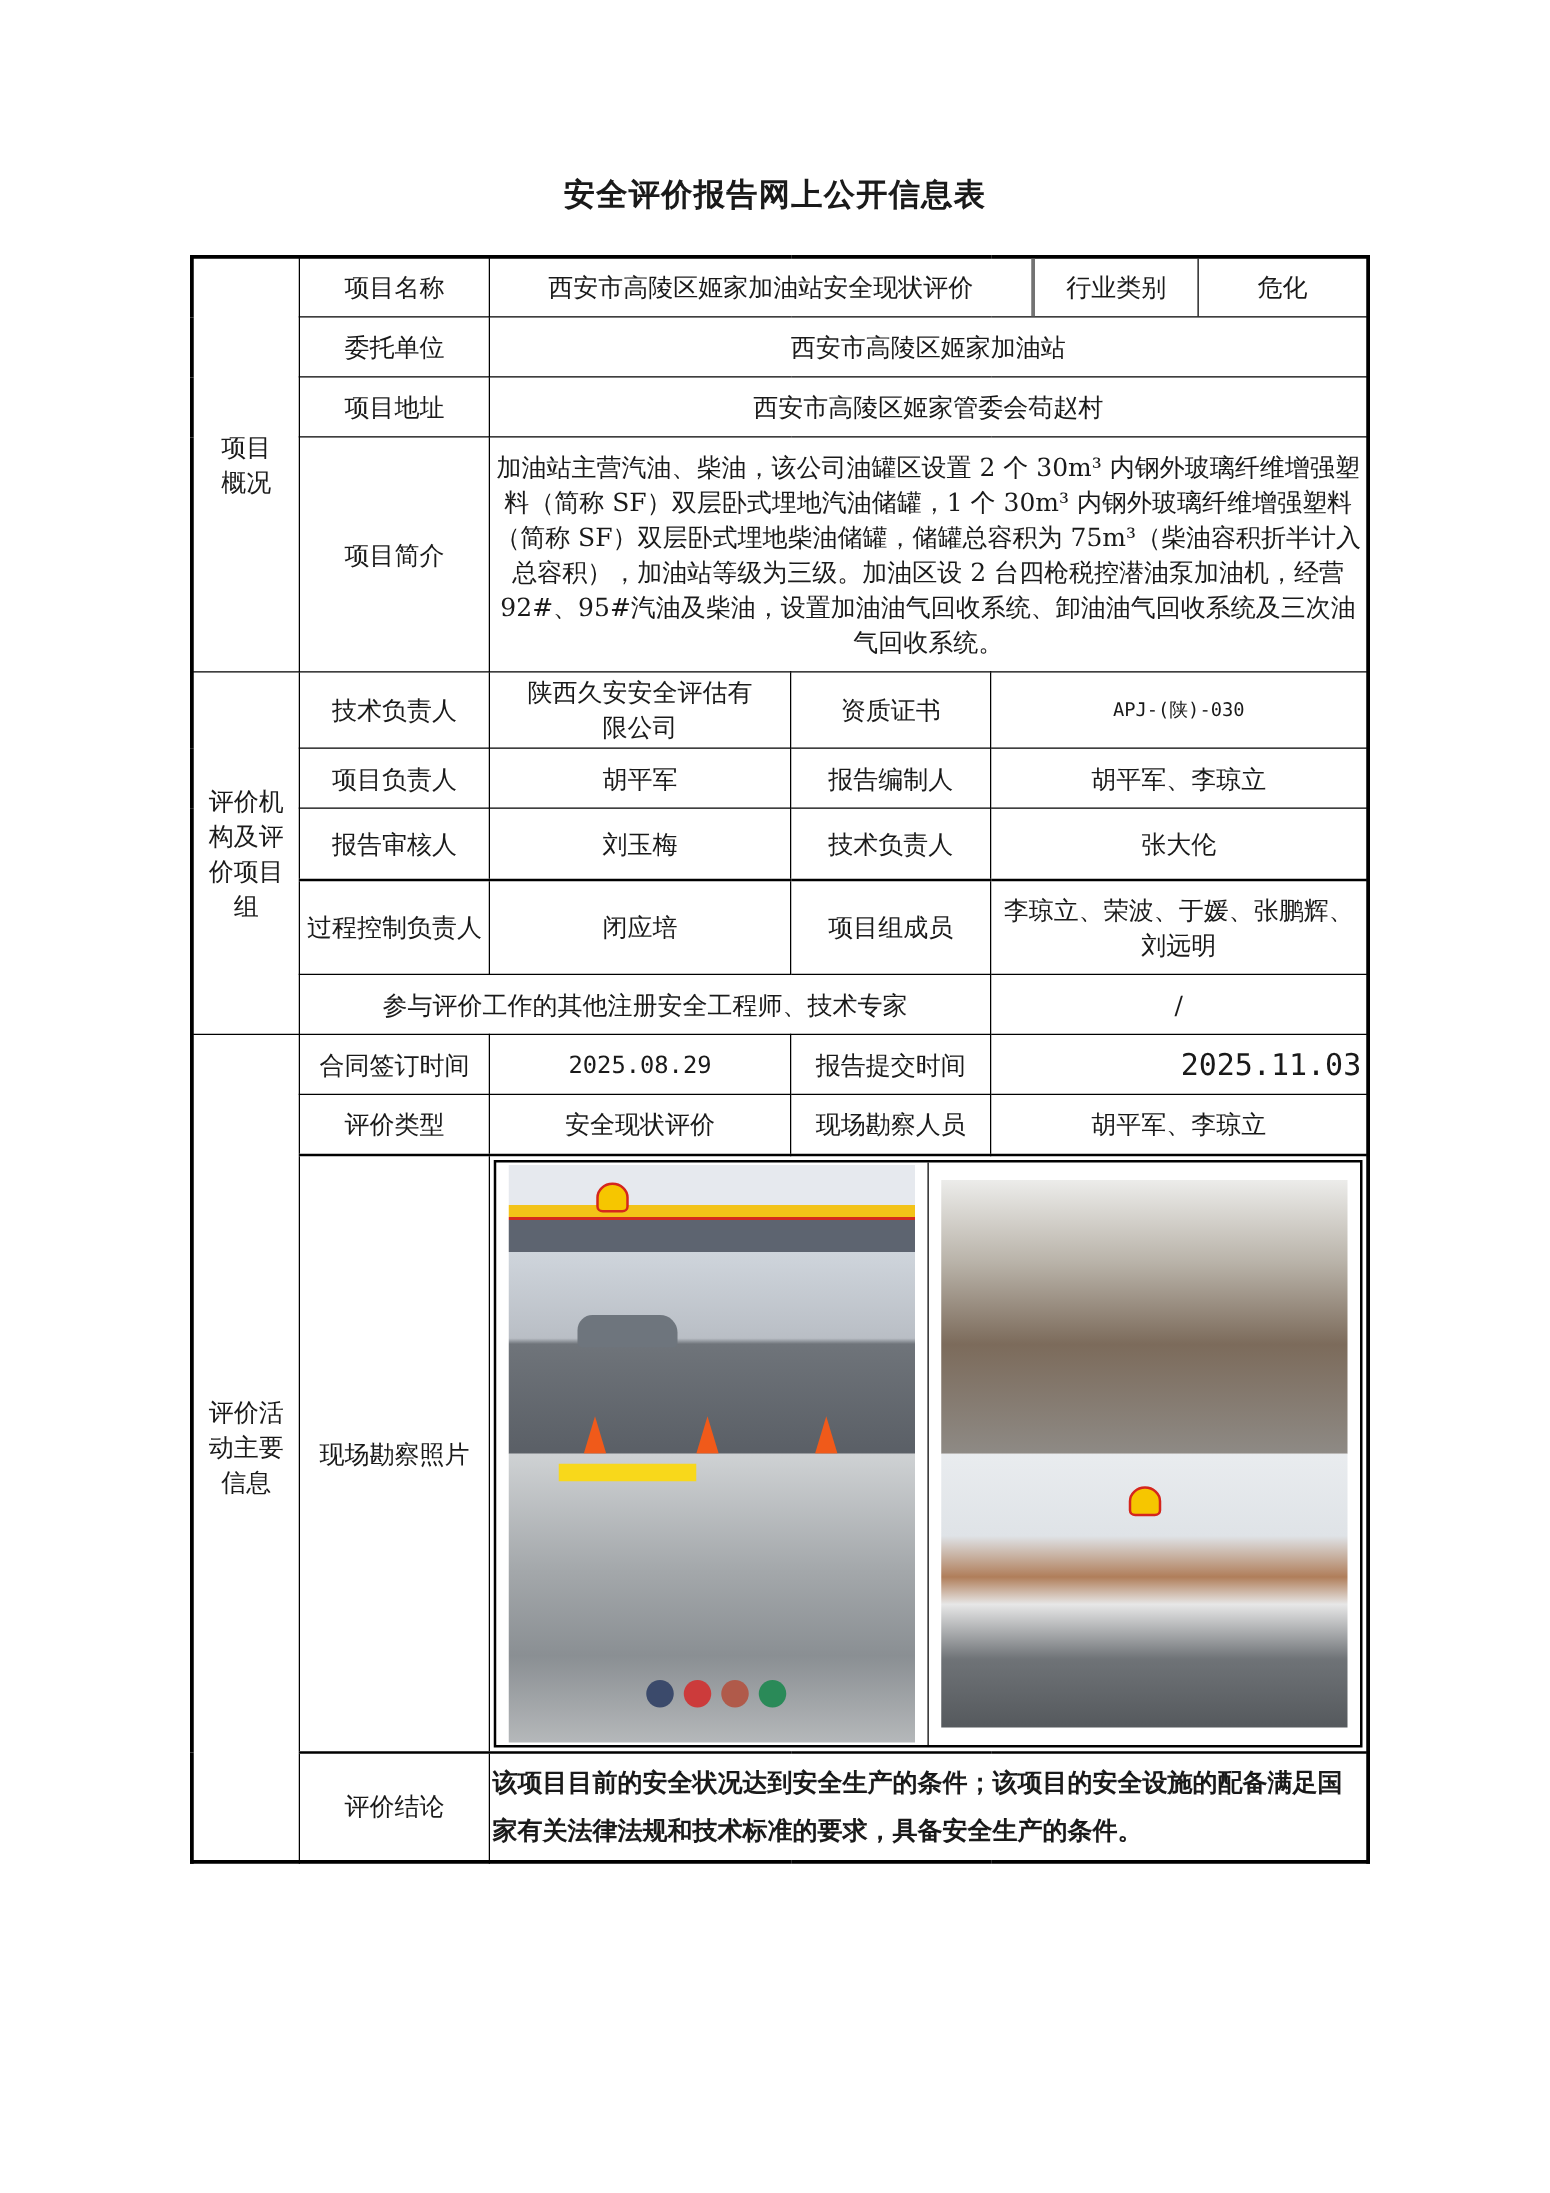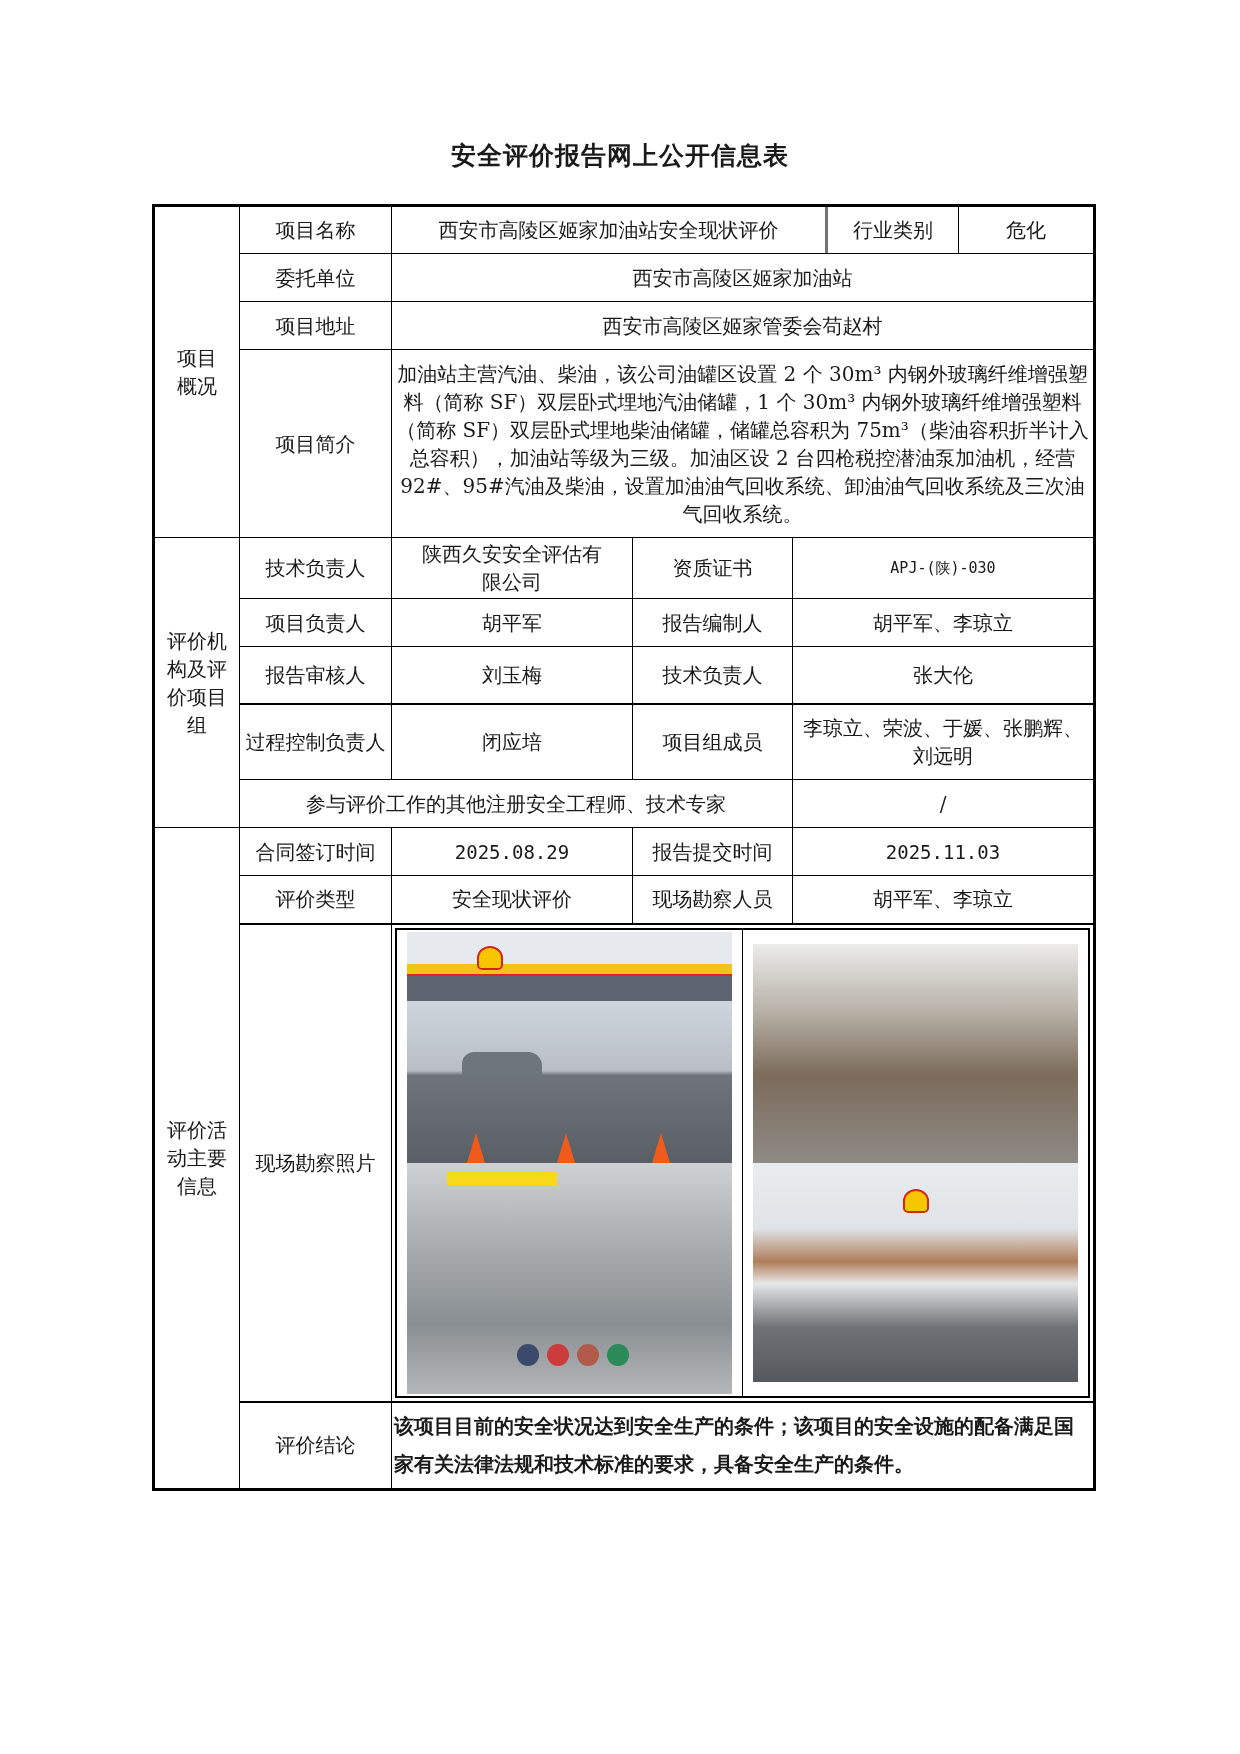--- a/index.html
+++ b/index.html
@@ -99,21 +99,21 @@
     <td>/</td>
   </tr>
 
   <tr style="height:48px">
     <td rowspan="5" class="sec">
       <span style="display:inline-block;width:66px;">评价活动主要信息</span>
     </td>
     <td>合同签订时间</td>
     <td style="font-family:'DejaVu Sans Mono','Liberation Mono',monospace;font-size:19px;">2025.08.29</td>
     <td>报告提交时间</td>
-    <td style="font-family:'DejaVu Sans Mono','Liberation Mono',monospace;font-size:19px;">2025.11.03</td>
+    <td style="font-family:'DejaVu Sans Mono','Liberation Mono',monospace;font-size:24px;text-align:right;">2025.11.03</td>
   </tr>
   <tr style="height:48px">
     <td>评价类型</td>
     <td>安全现状评价</td>
     <td>现场勘察人员</td>
     <td>胡平军、李琼立</td>
   </tr>
   <tr style="height:476px" class="thick-top">
     <td>现场勘察照片</td>
     <td colspan="3" class="photos">

